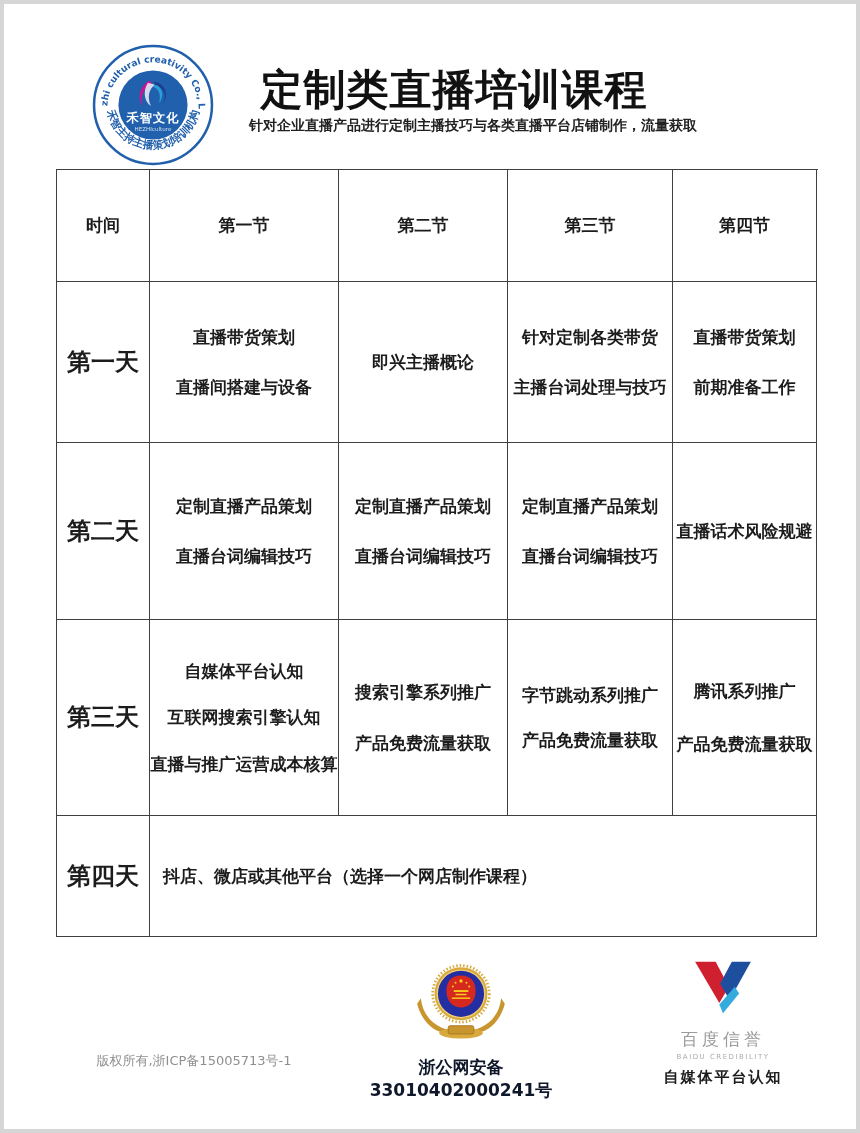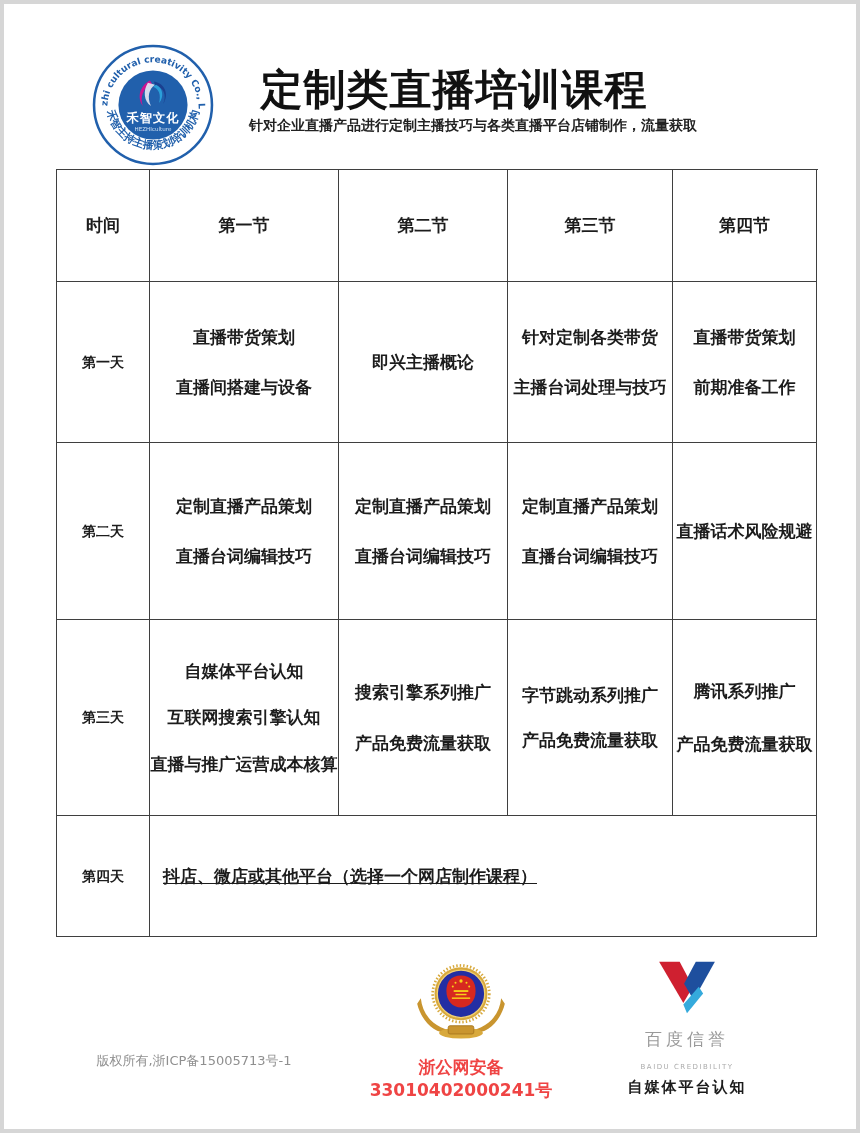--- a/index.html
+++ b/index.html
@@ -27,36 +27,36 @@
     grid-template-columns:93px 189px 169px 165px 144px;
     grid-template-rows:112px 161px 177px 196px 121px;
     border-top:1px solid #3f3f3f;border-left:1px solid #3f3f3f;
   }
   .cell{
     border-right:1px solid #3f3f3f;border-bottom:1px solid #3f3f3f;
     display:flex;flex-direction:column;align-items:center;justify-content:center;
     font-weight:bold;font-size:17px;text-align:center;gap:30px;line-height:1.2;
   }
   .cell.hd{font-size:17px;}
-  .cell.day{font-size:14px;text-align:right;}
+  .cell.day{font-size:24px;text-align:right;}
   .cell.merged{
     grid-column:2/6;align-items:flex-start;justify-content:center;
-    padding-left:13px;text-align:center;text-decoration:underline;
+    padding-left:13px;text-align:center;
   }
   
   .foot-col{position:absolute;text-align:center;}
   .foot-left{left:70px;top:960px;width:240px;text-align:center;}
   .foot-left .txt{margin-top:88px;font-size:13px;color:#8f8f8f;font-weight:normal;letter-spacing:0px;}
   .foot-mid{left:352px;top:956px;width:210px;}
   .badge{width:92px;height:84px;}
-  .foot-mid .txt{margin-top:8px;font-size:17px;font-weight:bold;color:#ef4444;}
-  .foot-right{left:608px;top:952px;width:150px;}
+  .foot-mid .txt{margin-top:8px;font-size:17px;font-weight:bold;color:#0f172a;}
+  .foot-right{left:644px;top:952px;width:150px;}
   .baidu-v{width:74px;height:66px;}
   .baidu-cn{font-size:17px;color:#9a9a9a;letter-spacing:4px;margin-top:2px;}
-  .baidu-en{font-size:7px;color:#ababab;letter-spacing:1.5px;margin-top:12px;}
+  .baidu-en{font-size:7px;color:#ababab;letter-spacing:1.5px;margin-top:2px;}
   .baidu-cert{font-size:15px;color:#1c1c1c;font-weight:bold;letter-spacing:2px;margin-top:7px;}
   svg text{font-family:"DejaVu Sans","Liberation Sans",sans-serif;}
 </style>
 </head>
 <body>
 
 <div class="page">
 
   <svg class="logo-main" viewBox="0 0 120 120">
     <defs>

